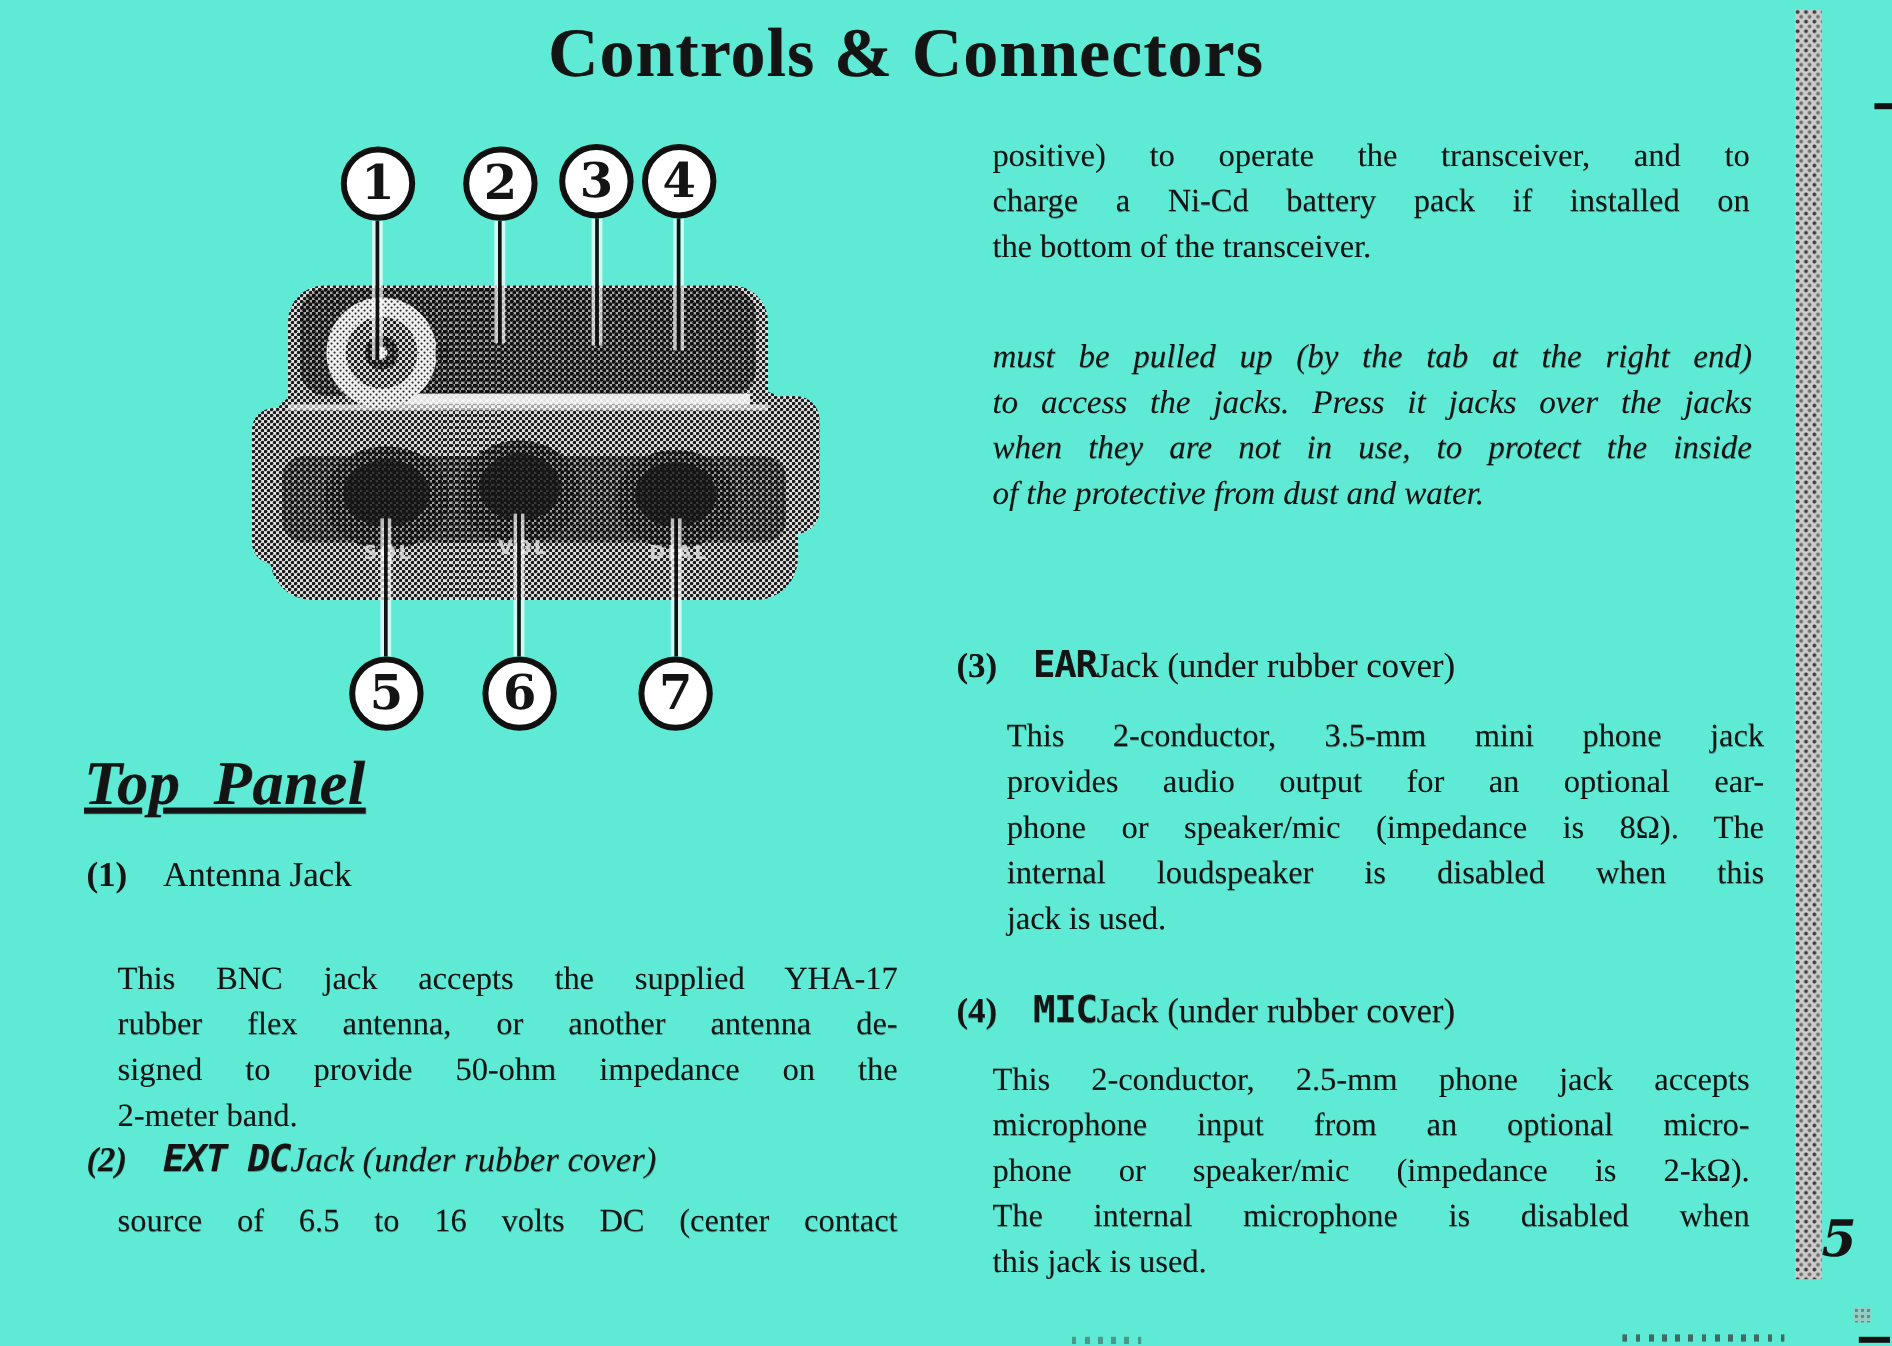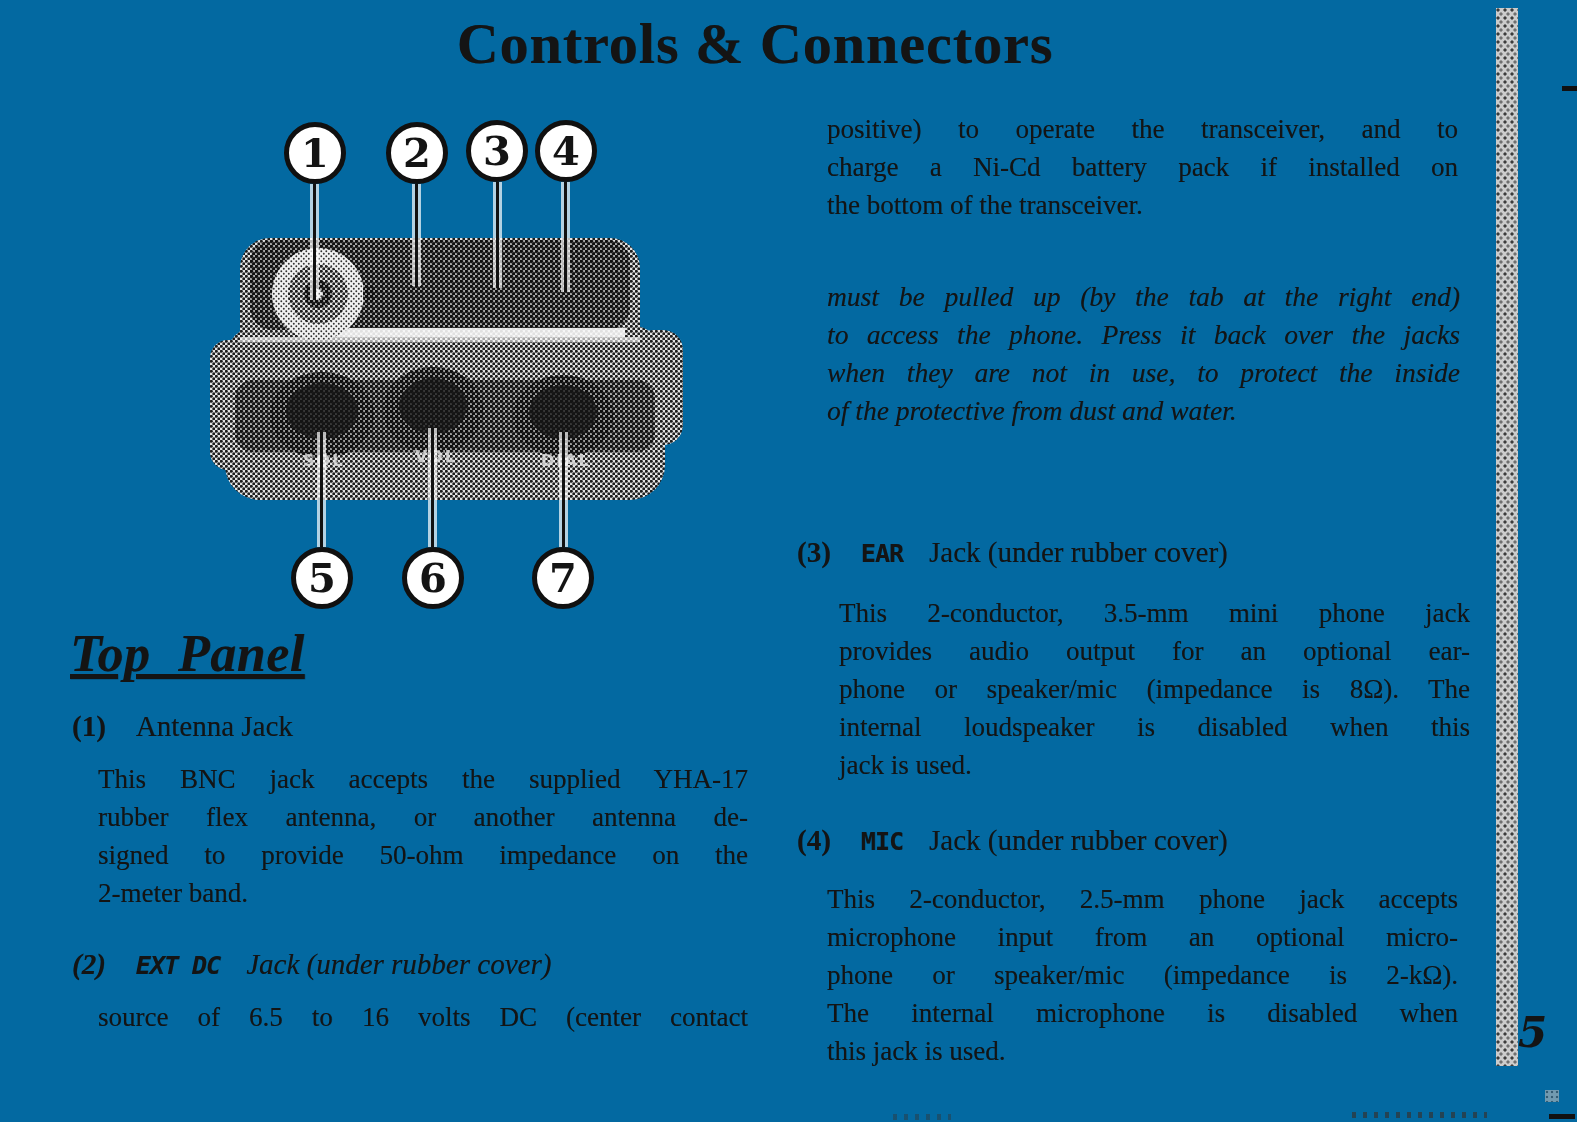--- a/index.html
+++ b/index.html
@@ -1,16 +1,16 @@
 <!DOCTYPE html>
 <html><head>
 <meta charset="utf-8">
 <style>
   html,body{margin:0;padding:0;background:#ffffff;}
-  .page{position:relative;width:1577px;height:1122px;background:#0369a1;overflow:hidden;
+  .page{position:relative;width:1577px;height:1122px;background:#5eead4;overflow:hidden;
         font-family:"Liberation Serif","DejaVu Serif",serif;color:#141414;}
 
   .title{position:absolute;left:400px;top:10px;width:710px;margin:0;text-align:center;
          font-size:58px;font-weight:bold;letter-spacing:1px;
          text-shadow:0.4px 0.4px 0 rgba(0,0,0,.45);}
 
   
   .diagram{position:absolute;left:0;top:0;width:760px;height:640px;}
   .photo{position:absolute;left:205px;top:230px;width:480px;height:285px;}
   .leader{position:absolute;width:3px;background:#111;
@@ -22,22 +22,22 @@
   
   .block{position:absolute;font-size:27px;line-height:38px;}
   .jline{white-space:nowrap;}
   .jline.just{text-align:justify;text-align-last:justify;white-space:normal;}
   .body-text{text-shadow:0.3px 0.3px 0 rgba(0,0,0,.35);}
   .subhead{position:absolute;margin:0;font-size:52px;font-weight:bold;font-style:italic;
            word-spacing:14px;letter-spacing:0.5px;text-shadow:0.4px 0.4px 0 rgba(0,0,0,.4);text-decoration:underline;}
   .item-head{position:absolute;font-size:29px;white-space:nowrap;
              text-shadow:0.3px 0.3px 0 rgba(0,0,0,.35);}
   .item-head .num{font-weight:bold;display:inline-block;margin-right:30px;}
-  .item-head .mono{font-family:"DejaVu Sans Mono",monospace;font-weight:bold;font-size:25px;
-                   letter-spacing:-1px;margin-right:26px;}
+  .item-head .mono{font-family:"DejaVu Sans Mono",monospace;font-weight:bold;font-size:31px;
+                   letter-spacing:-1px;margin-right:0;}
   .item-head .mono:empty{margin-right:0;}
   .note-block{font-style:italic;font-size:27.5px;}
   .note-block b{font-style:italic;}
 
   
   .binding-stripe{position:absolute;left:1496px;top:8px;width:22px;height:1058px;
      background-color:#cccccc;
      background-image:radial-gradient(circle at 2px 2px,#3c3c3c 1.3px,transparent 1.9px),
                       radial-gradient(circle at 5px 6px,#707070 1.3px,transparent 1.9px);
      background-size:7px 8px;}
@@ -145,21 +145,21 @@
     <div class="callout" style="left:532px;top:547px;">
         <span>7</span>
       </div>
   </div>
 
   <h2 class="subhead" style="left:70px;top:624px;">Top Panel</h2>
 
   <div class="item-head" style="left:72px;top:710px;">
     <span class="num">(1)</span><span class="mono"></span><span>Antenna Jack</span>
   </div>
-  <div class="block body-text" style="left:98px;top:760px;width:650px;">
+  <div class="block body-text" style="left:98px;top:796px;width:650px;">
       <div class="jline just">This BNC jack accepts the supplied YHA-17</div>
       <div class="jline just">rubber flex antenna, or another antenna de-</div>
       <div class="jline just">signed to provide 50-ohm impedance on the</div>
       <div class="jline">2-meter band.</div>
     </div>
 
   <div class="item-head" style="left:72px;top:948px;font-style:italic;">
     <span class="num">(2)</span><span class="mono">EXT DC</span><span>Jack (under rubber cover)</span>
   </div>
   <div class="block body-text" style="left:98px;top:998px;width:650px;">
@@ -168,21 +168,21 @@
 
   <div class="block body-text" style="left:827px;top:110px;width:631px;">
       <div class="jline just">positive) to operate the transceiver, and to</div>
       <div class="jline just">charge a Ni-Cd battery pack if installed on</div>
       <div class="jline">the bottom of the transceiver.</div>
     </div>
 
   <div class="block body-text note-block" style="left:827px;top:278px;width:633px;">
     <div>
         <div class="jline just">must be pulled up (by the tab at the right end)</div>
-        <div class="jline just">to access the phone. Press it back over the jacks</div>
+        <div class="jline just">to access the jacks. Press it jacks over the jacks</div>
         <div class="jline just">when they are not in use, to protect the inside</div>
         <div class="jline">of the protective from dust and water.</div>
       </div>
   </div>
 
   <div class="item-head" style="left:797px;top:536px;">
     <span class="num">(3)</span><span class="mono">EAR</span><span>Jack (under rubber cover)</span>
   </div>
   <div class="block body-text" style="left:839px;top:594px;width:631px;">
       <div class="jline just">This 2-conductor, 3.5-mm mini phone jack</div>

